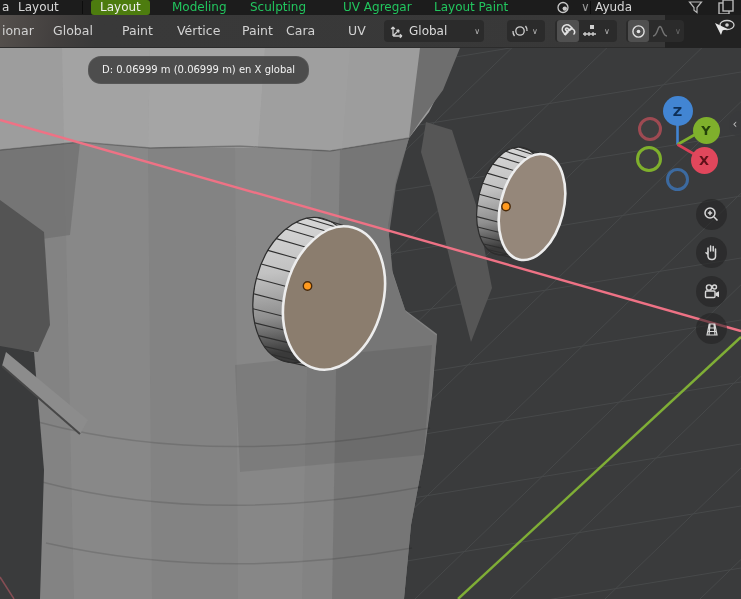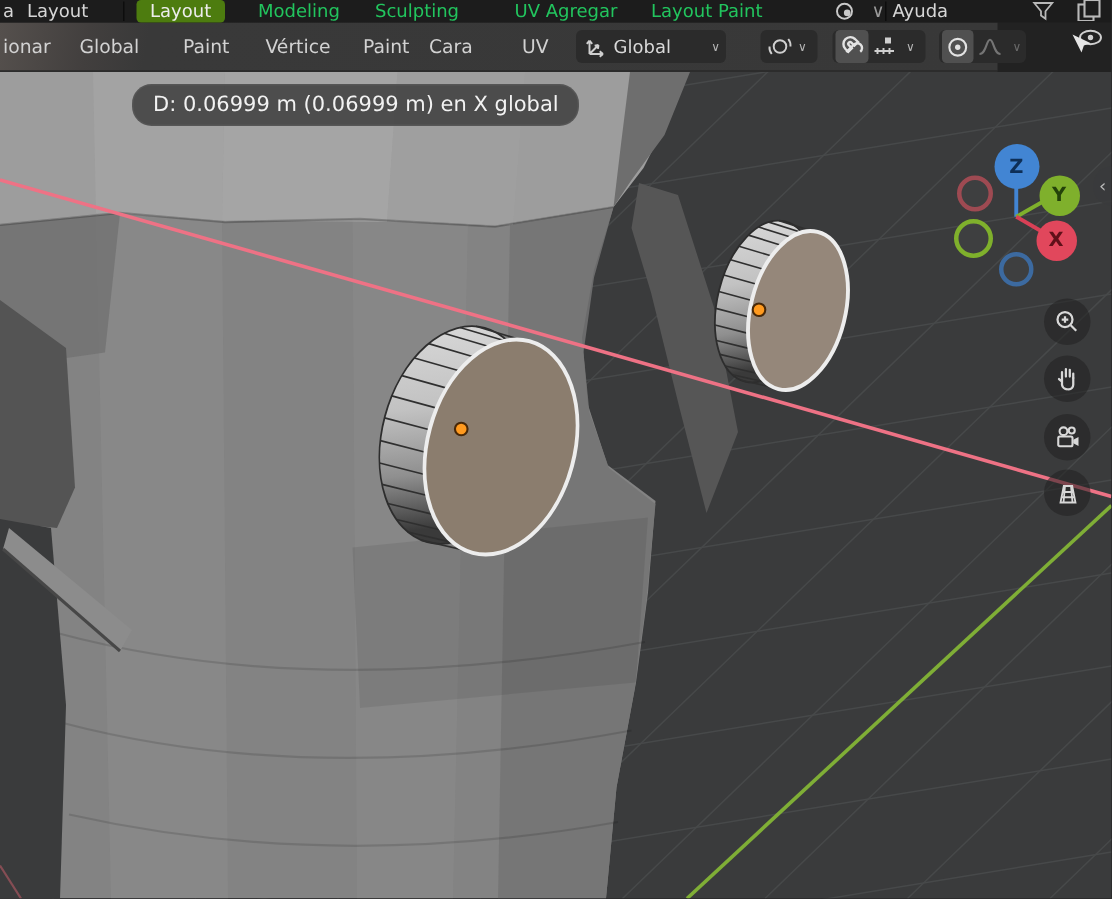--- a/index.html
+++ b/index.html
@@ -21,21 +21,21 @@
   .pill{position:absolute;top:5px;height:22px;background:#2b2b2b;border-radius:4px;display:flex;align-items:center;}
   .pill .lbl{font-size:12px;color:#d9d9d9;padding:0 4px;}
   .chev{font-size:8px;color:#b5b5b5;padding:0 4px;}
   .tbtn{display:flex;align-items:center;justify-content:center;height:22px;border-radius:3px;padding:0 3px;}
   .tbtn.on{background:#505050;}
   .dim{opacity:.45;}
   
   #scene{position:absolute;left:0;top:0;z-index:1;}
   #tooltip{position:absolute;left:88px;top:56px;height:26px;line-height:26px;z-index:20;
      background:rgba(73,73,73,.96);border:1px solid rgba(96,96,96,.5);border-radius:13px;
-     padding:0 13px;font-size:14px;color:#f2f2f2;white-space:nowrap;}
+     padding:0 13px;font-size:10px;color:#f2f2f2;white-space:nowrap;}
   
   #gizmo{position:absolute;left:626px;top:92px;width:114px;height:114px;z-index:15;}
   .ball{position:absolute;border-radius:50%;display:flex;align-items:center;justify-content:center;
         font-size:13px;font-weight:bold;box-sizing:border-box;}
   .hollow{background:rgba(66,67,68,.55);}
   
   .navbtn{position:absolute;left:696px;width:31px;height:31px;border-radius:50%;
      background:rgba(33,33,33,.55);display:flex;align-items:center;justify-content:center;z-index:15;}
   #collapse{position:absolute;left:729px;top:111px;width:12px;height:26px;z-index:15;
      background:rgba(58,59,60,.9);border-radius:13px 0 0 13px;color:#b9b9b9;

